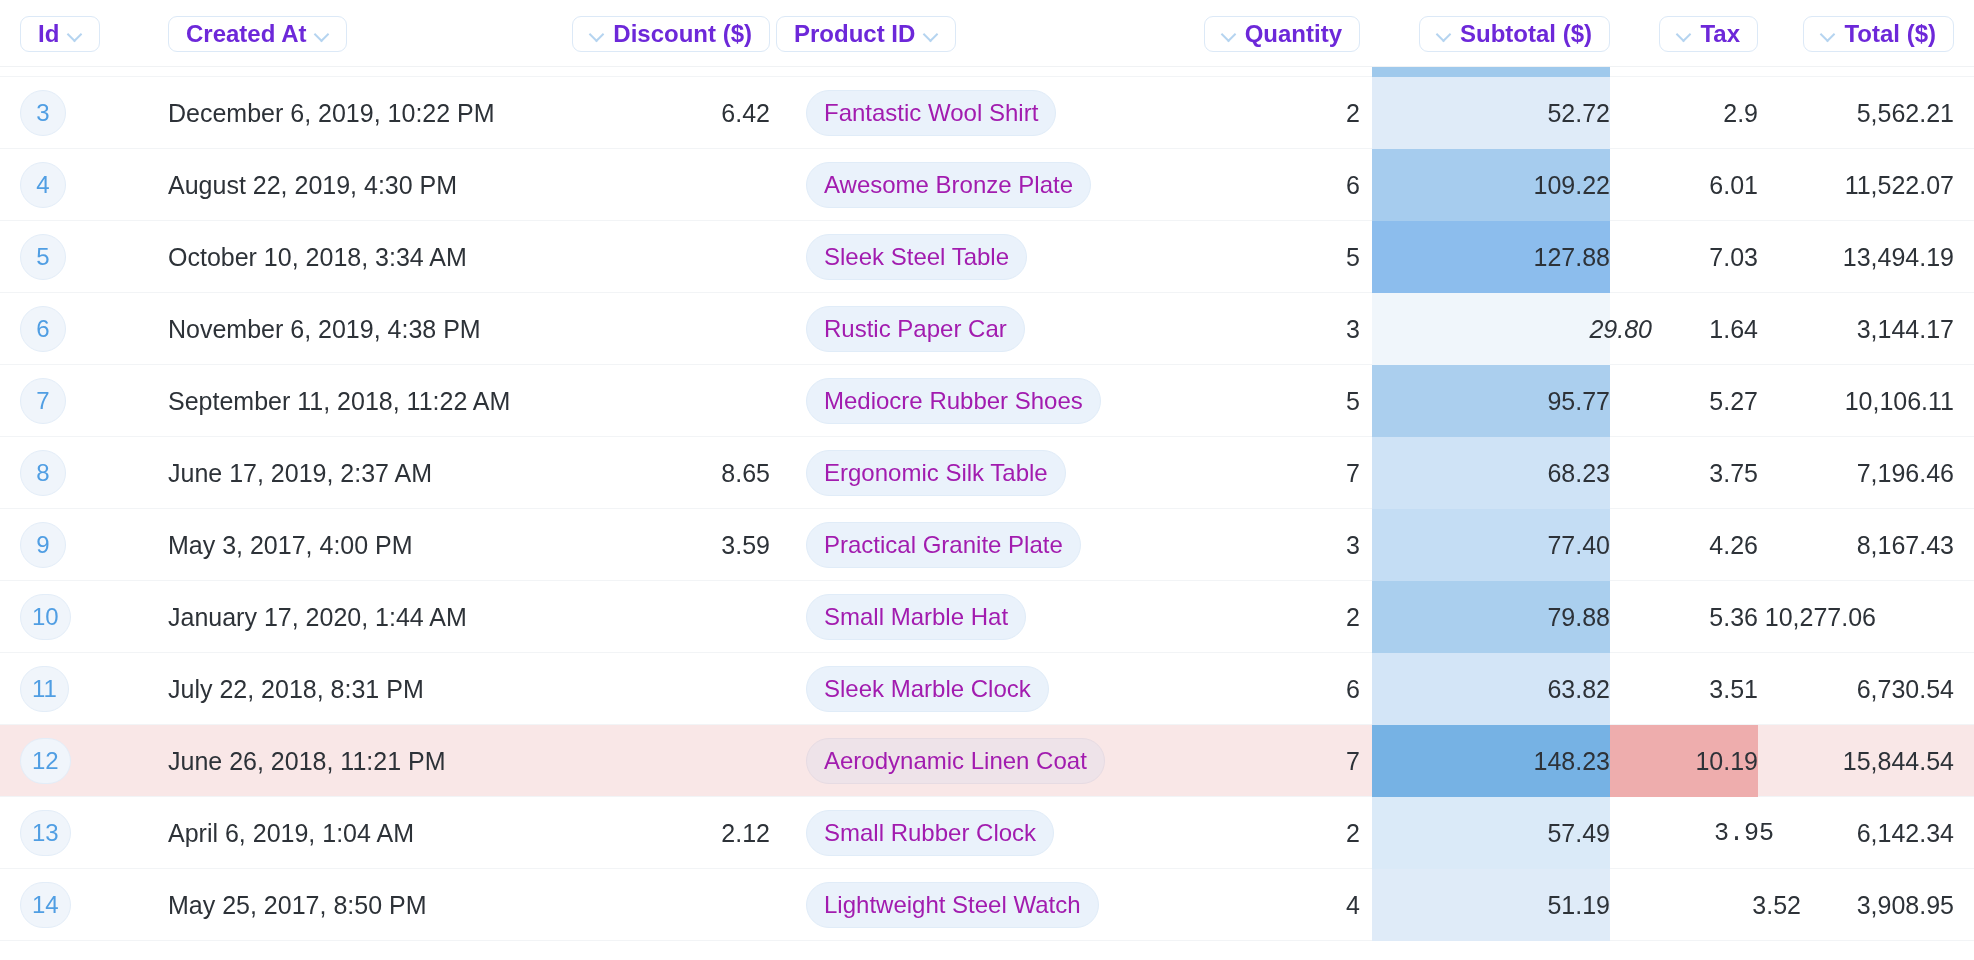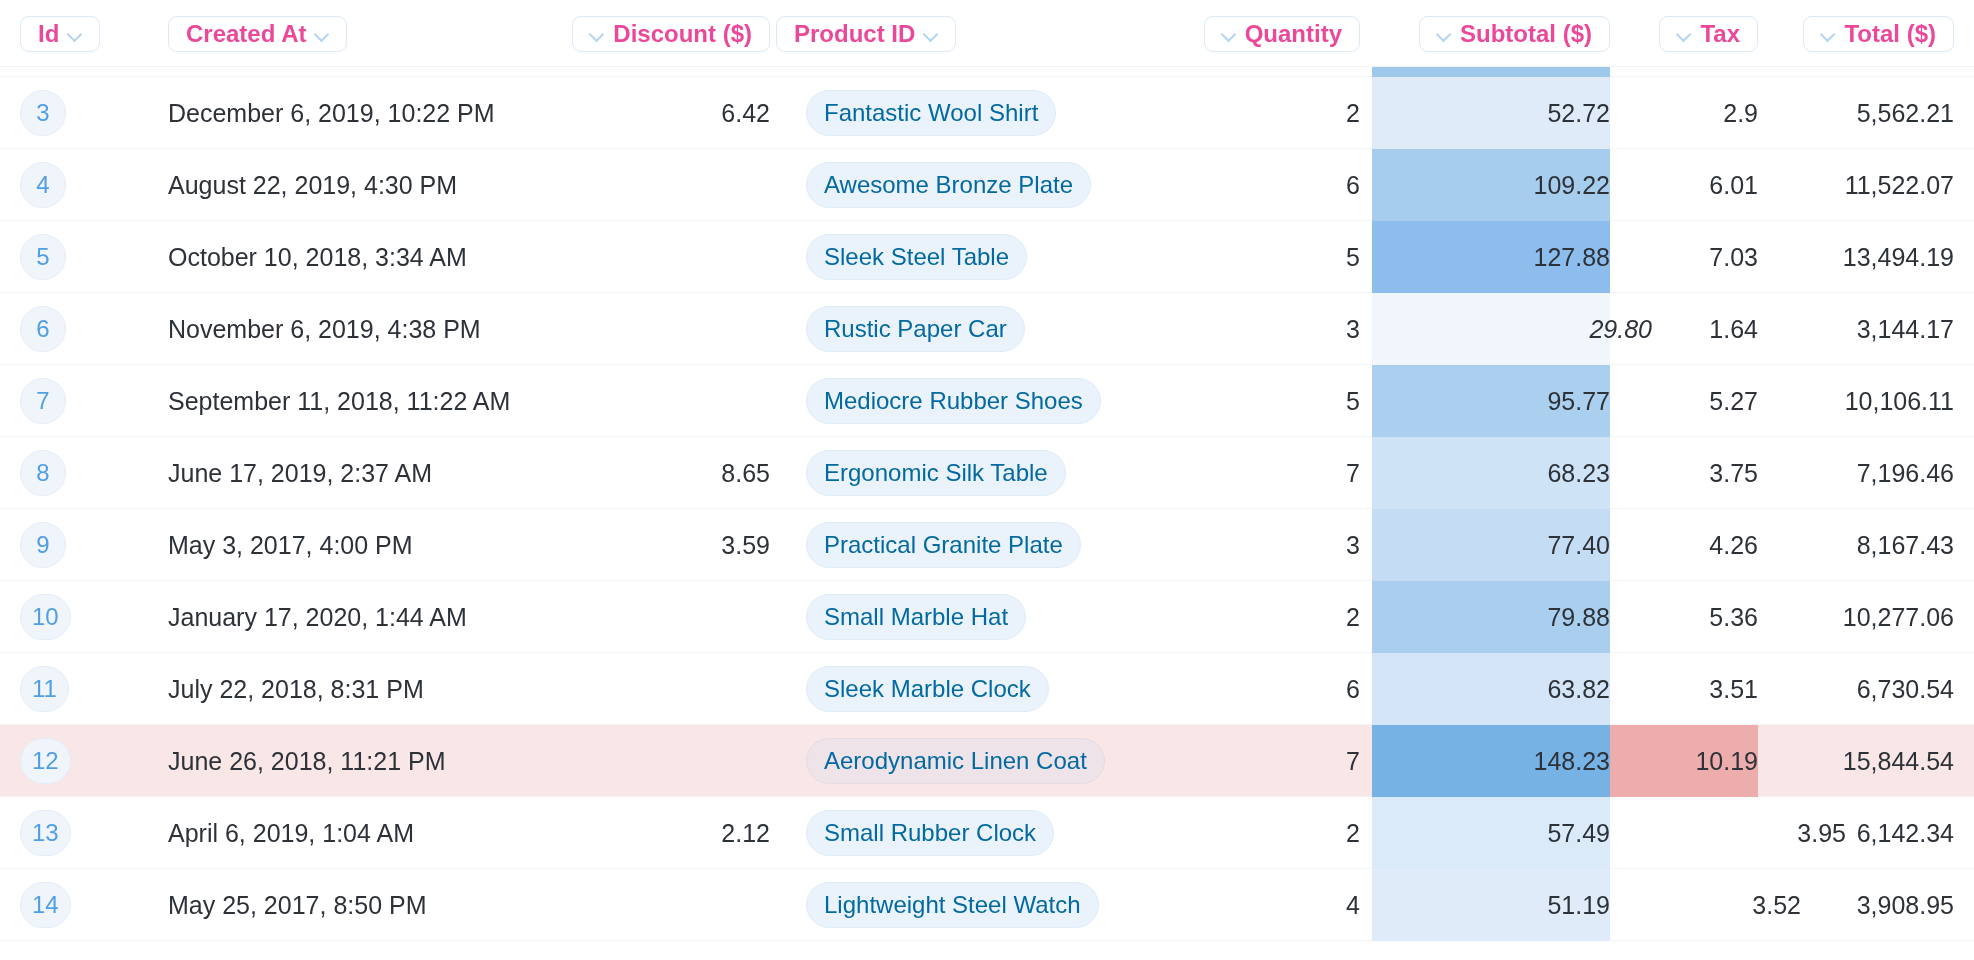--- a/index.html
+++ b/index.html
@@ -40,21 +40,21 @@
 
   .col-chip {
     display: inline-flex;
     align-items: center;
     gap: 9px;
     height: 36px;
     padding: 0 17px;
     border: 1px solid #dce9f7;
     border-radius: 9px;
     background: #ffffff;
-    color: #ec4899;
+    color: #6d28d9;
     font-size: 24px;
     font-weight: 700;
     white-space: nowrap;
     line-height: 1;
     cursor: pointer;
   }
   .chev {
     display: inline-block;
     width: 14px;
     height: 14px;
@@ -137,21 +137,21 @@
 
   
   .prod-chip {
     display: inline-flex;
     align-items: center;
     height: 46px;
     padding: 0 17px;
     border-radius: 23px;
     background: #eaf2fb;
     border: 1px solid #e0ecf8;
-    color: #0369a1;
+    color: #a21caf;
     font-size: 24px;
     font-weight: 400;
     white-space: nowrap;
     cursor: pointer;
   }
   .row.highlight .prod-chip {
     background: #eee3e9;
     border-color: #e6dbe3;
   }
 </style>
@@ -419,21 +419,21 @@
           </div>
           <div class="cell right" style="left: 1180px; width: 180px;">
             <span class="cell-text">2</span>
           </div>
           <div class="cell right" style="left: 1372px; width: 238px;">
             <span class="cell-text">79.88</span>
           </div>
           <div class="cell right" style="left: 1610px; width: 148px;">
             <span class="cell-text">5.36</span>
           </div>
-          <div class="cell right" style="left: 1758px; width: 196px;">
+          <div class="cell right" style="left: 1680px; width: 196px;">
             <span class="cell-text">10,277.06</span>
           </div>
         </div>
         <div class="row">
           <div class="heat" style="left: 1372px; width: 238px; background: rgb(211, 229, 247);"></div>
           <div class="cell left" style="left: 20px; width: 100px;">
             <span class="id-pill cell-text">11</span>
           </div>
           <div class="cell left" style="left: 168px; width: 430px;">
             <span class="cell-text">July 22, 2018, 8:31 PM</span>
@@ -494,21 +494,21 @@
           </div>
           <div class="cell left" style="left: 806px; width: 420px;">
             <span class="prod-chip cell-text">Small Rubber Clock</span>
           </div>
           <div class="cell right" style="left: 1180px; width: 180px;">
             <span class="cell-text">2</span>
           </div>
           <div class="cell right" style="left: 1372px; width: 238px;">
             <span class="cell-text">57.49</span>
           </div>
-          <div class="cell right" style="left: 1698px; width: 148px;">
+          <div class="cell right" style="left: 1626px; width: 148px; font-family: Liberation Mono, monospace;">
             <span class="cell-text">3.95</span>
           </div>
           <div class="cell right" style="left: 1758px; width: 196px;">
             <span class="cell-text">6,142.34</span>
           </div>
         </div>
         <div class="row">
           <div class="heat" style="left: 1372px; width: 238px; background: rgb(223, 235, 248);"></div>
           <div class="cell left" style="left: 20px; width: 100px;">
             <span class="id-pill cell-text">14</span>

